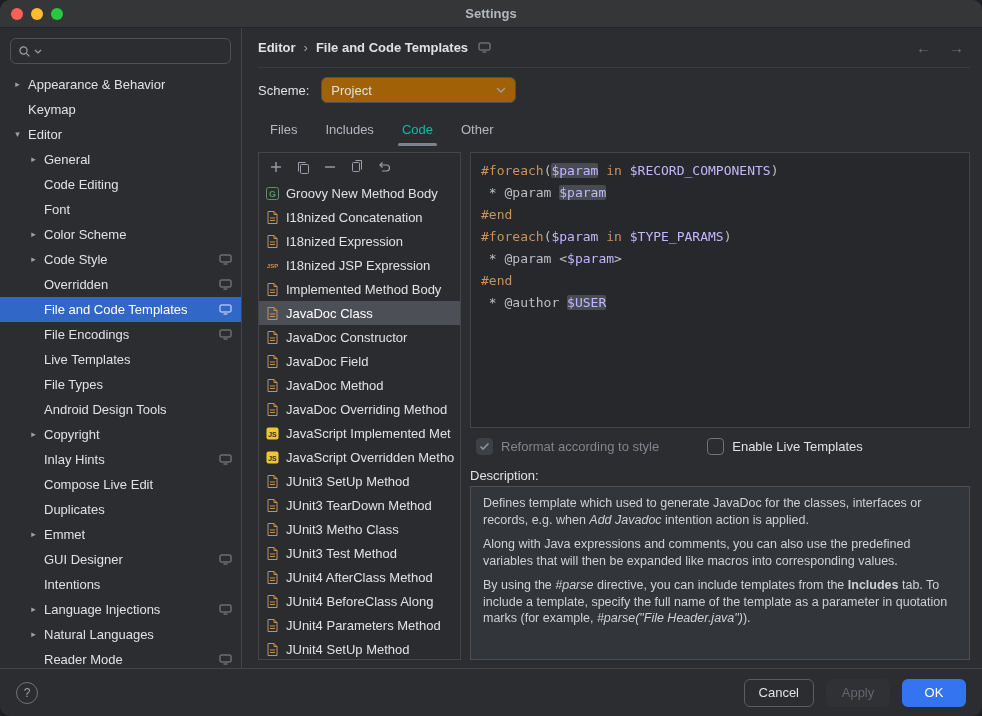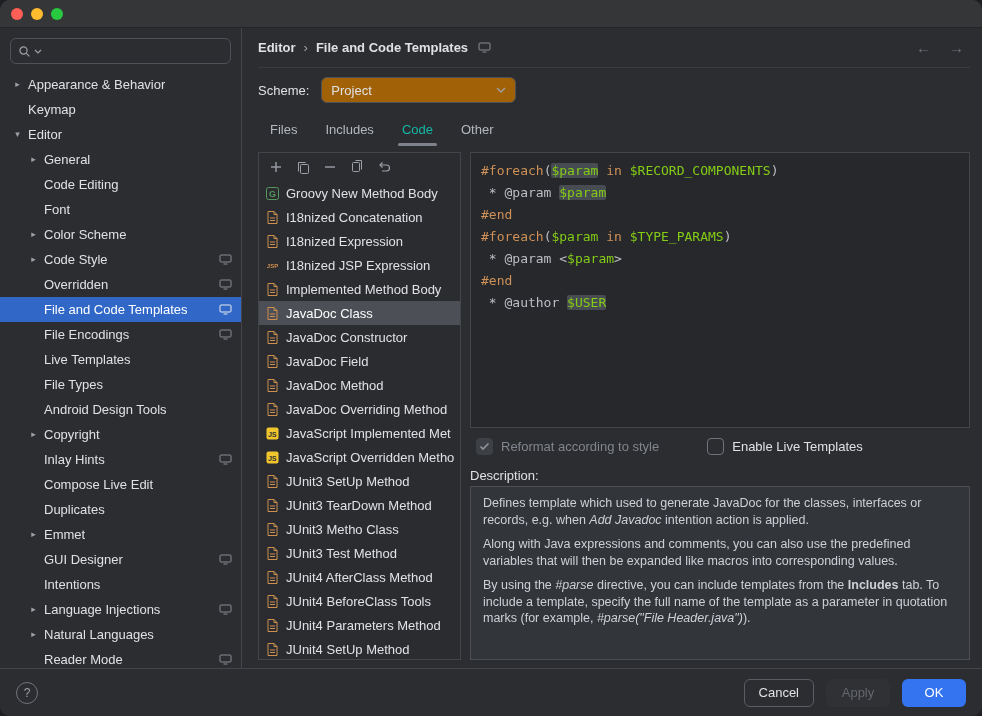--- a/index.html
+++ b/index.html
@@ -66,21 +66,21 @@
   .tpl-row.selected { background:#4c4f55; color:#ffffff; }
   .tpl-icon { width:15px; height:15px; flex:0 0 auto; display:flex; align-items:center; justify-content:center; }
 
   
   .right-col { flex:1; display:flex; flex-direction:column; min-width:0; min-height:0; }
   .editor { height:276px; flex:0 0 auto; border:1px solid #43454a; background:#26282c;
             padding:7px 10px; font-family:"DejaVu Sans Mono", monospace; font-size:13px;
             line-height:22px; overflow:hidden; }
   .code-line { white-space:pre; }
   .code-kw { color:#cf9157; }
-  .code-var { color:#84cc16; }
+  .code-var { color:#c4b5fd; }
   .code-pl { color:#bcbec4; }
   .code-hl { background:#474b52; border-radius:2px; }
 
   .options-row { height:36px; flex:0 0 auto; display:flex; align-items:center; gap:48px; padding:0 6px; }
   .checkbox-item { display:flex; align-items:center; gap:8px; cursor:default; }
   .cb { width:17px; height:17px; border-radius:4px; border:1px solid #6f737a; display:flex;
         align-items:center; justify-content:center; flex:0 0 auto; }
   .cb.checked-disabled { background:#3d4045; border-color:#3d4045; }
   .checkbox-item.disabled .cb-label { color:#81858c; }
 
@@ -105,20 +105,21 @@
 <body>
 
 <div class="window">
 
   <div class="titlebar">
     <div class="traffic">
       <span class="tl" id="tl-red" style="background: rgb(255, 95, 87);"></span>
       <span class="tl" id="tl-yellow" style="background: rgb(254, 188, 46);"></span>
       <span class="tl" id="tl-green" style="background: rgb(40, 200, 64);"></span>
     </div>
+    <div class="titlebar-title">Settings</div>
   </div>
 
   <div class="body">
     <aside class="sidebar">
       <div class="search-box">
         <span style="display:flex">
           <svg width="13" height="13" viewBox="0 0 13 13">
               <circle cx="5.5" cy="5.5" r="3.6" fill="none" stroke="#9da0a8" stroke-width="1.2"></circle>
               <line x1="8.3" y1="8.3" x2="11.4" y2="11.4" stroke="#9da0a8" stroke-width="1.2"></line>
             </svg>
@@ -530,21 +531,21 @@
               </div>
               <div class="tpl-row">
                 <span class="tpl-icon">
                   <svg width="15" height="15" viewBox="0 0 15 15">
                     <path d="M3 1.5 H9 L12 4.5 V13.5 H3 Z" fill="none" stroke="#cf8e4f"></path>
                     <path d="M9 1.5 V4.5 H12" fill="none" stroke="#cf8e4f"></path>
                     <line x1="5" y1="8" x2="10" y2="8" stroke="#cf8e4f"></line>
                     <line x1="5" y1="10.5" x2="10" y2="10.5" stroke="#cf8e4f"></line>
                   </svg>
                 </span>
-                <span class="tpl-label">JUnit4 BeforeClass Tools</span>
+                <span class="tpl-label">JUnit4 BeforeClass Along</span>
               </div>
               <div class="tpl-row">
                 <span class="tpl-icon">
                   <svg width="15" height="15" viewBox="0 0 15 15">
                     <path d="M3 1.5 H9 L12 4.5 V13.5 H3 Z" fill="none" stroke="#cf8e4f"></path>
                     <path d="M9 1.5 V4.5 H12" fill="none" stroke="#cf8e4f"></path>
                     <line x1="5" y1="8" x2="10" y2="8" stroke="#cf8e4f"></line>
                     <line x1="5" y1="10.5" x2="10" y2="10.5" stroke="#cf8e4f"></line>
                   </svg>
                 </span>

